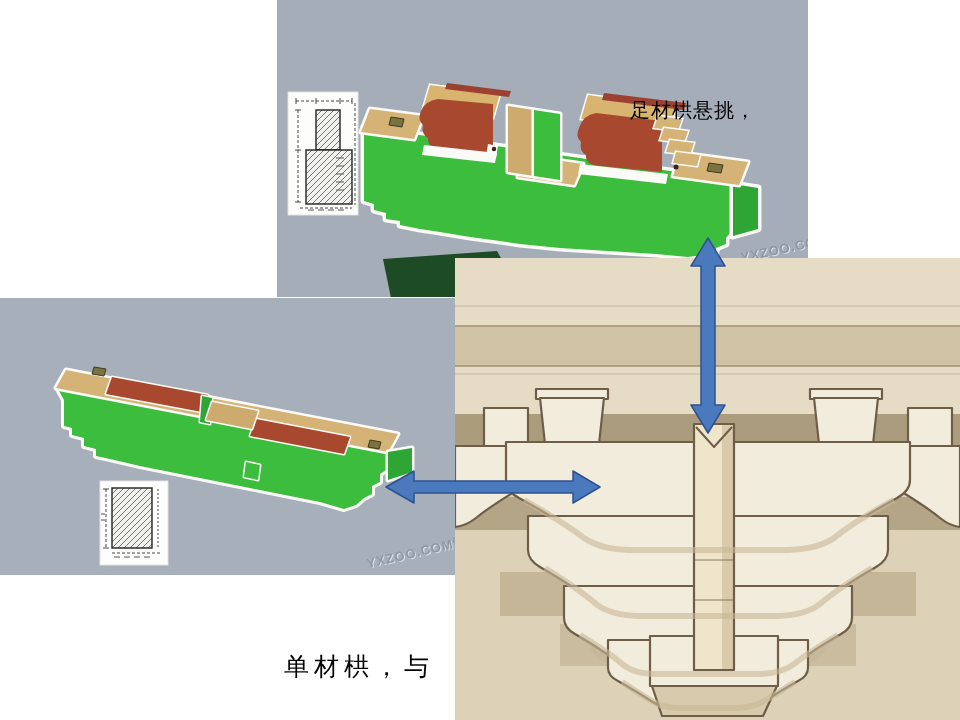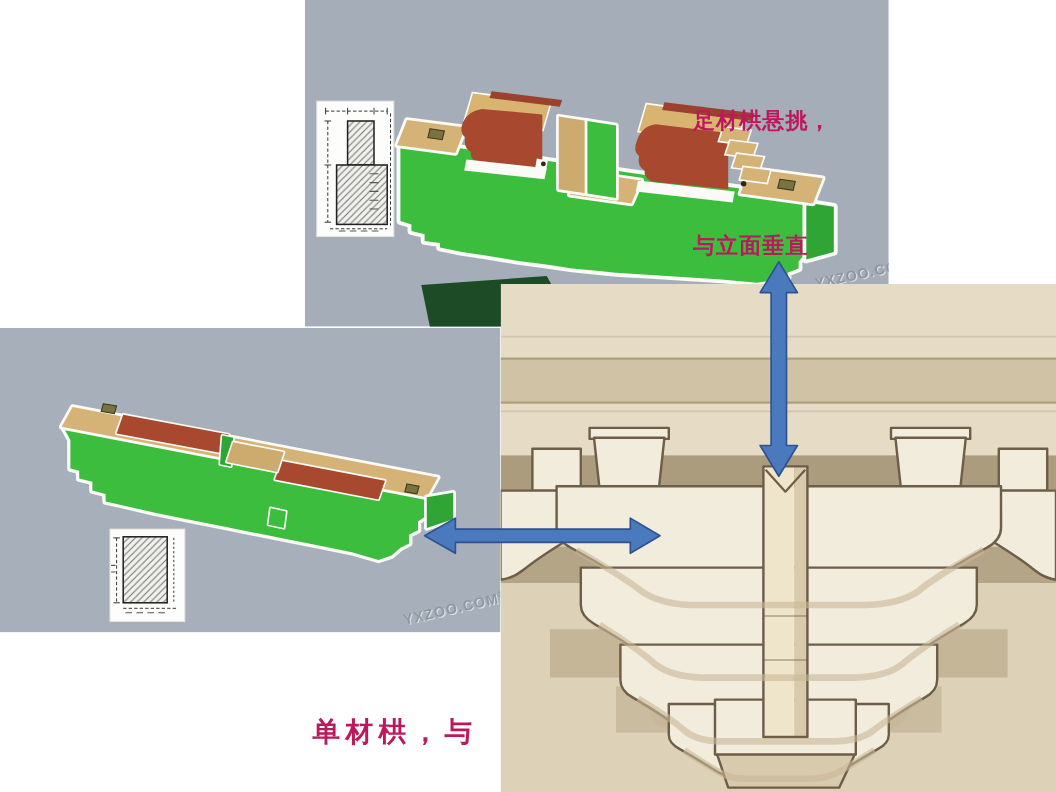--- a/index.html
+++ b/index.html
@@ -2,21 +2,21 @@
 <html><head>
 <meta charset="utf-8">
 <style>
   html,body{margin:0;padding:0;background:#fff;}
   .slide{position:relative;width:960px;height:720px;background:#ffffff;overflow:hidden;
          font-family:"Liberation Sans","DejaVu Sans",sans-serif;}
   .img{position:absolute;overflow:hidden;}
   #img1{left:277px;top:0;width:531px;height:297px;z-index:1;}
   #img2{left:0;top:298px;width:455px;height:277px;z-index:1;}
   #img3{left:455px;top:258px;width:505px;height:462px;z-index:2;}
-  .caption{position:absolute;color:#be185d;font-weight:bold;z-index:3;white-space:pre;}
+  .caption{position:absolute;color:#000000;font-weight:normal;z-index:3;white-space:pre;}
   #cap1{left:630px;top:15px;font-size:20px;line-height:38px;letter-spacing:1px;}
   #cap2{left:284px;top:581px;font-size:25px;line-height:34px;letter-spacing:5px;}
   #arrows{position:absolute;left:0;top:0;z-index:4;pointer-events:none;}
   svg{display:block;}
   .wm{font-size:13px;font-weight:bold;letter-spacing:1px;}
 </style>
 </head>
 <body>
 
 <div class="slide">
@@ -252,21 +252,20 @@
         <path d="M524,500 Q566,524 584,538 Q600,549 628,550 L788,550 Q818,549 834,538 Q852,523 894,500"></path>
         <path d="M545,568 Q580,590 596,604 Q610,615 638,616 L778,616 Q806,615 820,604 Q836,590 872,568"></path>
         <path d="M580,635 Q610,653 622,664 Q634,674 656,674 L760,674 Q783,673 794,664 Q808,653 838,635"></path>
         <path d="M622,682 Q640,694 652,701 Q663,708 678,708 L738,708 Q754,707 764,701 Q776,694 795,682"></path>
       </g>
     </svg>
   </div>
 
   <div class="caption" id="cap1">
     <div>足材栱悬挑，</div>
-    <div>与立面垂直</div>
   </div>
   <div class="caption" id="cap2">
     <div>单材栱，与</div>
     
   </div>
 
   <svg id="arrows" width="960" height="720" viewBox="0 0 960 720">
     <path d="M708,238 L725,266 L715,266 L715,405 L725,405 L708,433 L691,405 L701,405 L701,266 L691,266 Z" fill="#4b79bd" stroke="#2c5390" stroke-width="1.5" stroke-linejoin="round"></path>
     <path d="M386,487 L414,471 L414,481 L573,481 L573,471 L600,487 L573,503 L573,493 L414,493 L414,503 Z" fill="#4b79bd" stroke="#2c5390" stroke-width="1.5" stroke-linejoin="round"></path>
   </svg>

